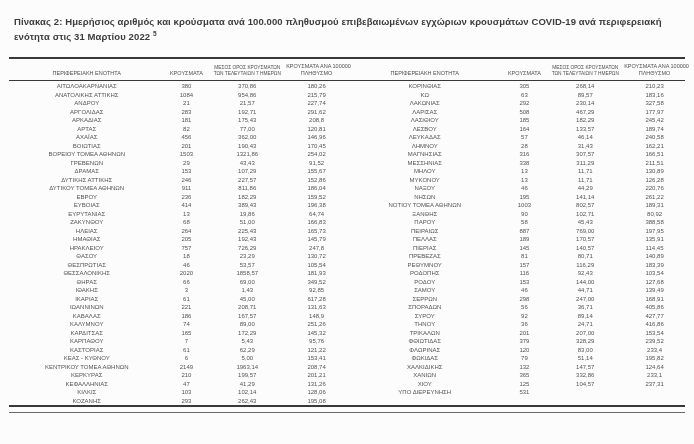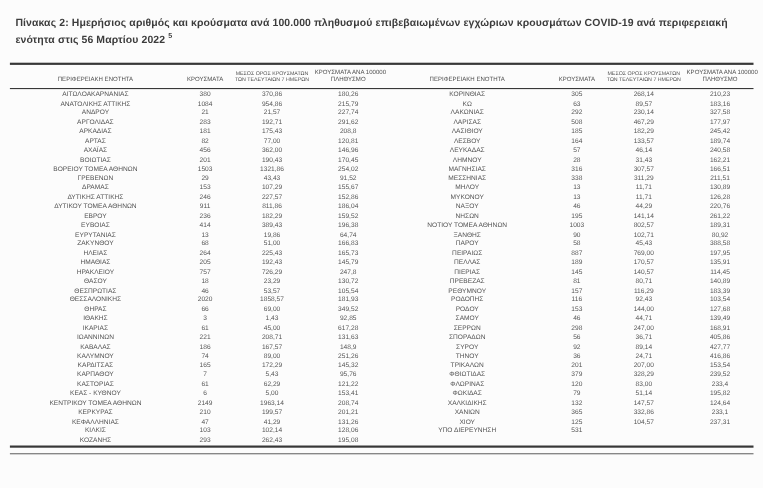--- a/index.html
+++ b/index.html
@@ -46,21 +46,21 @@
   .bottom-rule2{
     margin:5px 9px 0 9px;
     border-top:1px solid #6a6a6a;
   }
 </style>
 </head>
 <body>
 
 <div class="page">
 
-  <p class="title"><span>Πίνακας 2:  Ημερήσιος αριθμός και κρούσματα ανά 100.000 πληθυσμού επιβεβαιωμένων εγχώριων κρουσμάτων COVID-19 ανά περιφερειακή ενότητα στις 56 Μαρτίου 2022 </span><sup>5</sup></p>
+  <p class="title"><span>Πίνακας 2:  Ημερήσιος αριθμός και κρούσματα ανά 100.000 πληθυσμού επιβεβαιωμένων εγχώριων κρουσμάτων COVID-19 ανά περιφερειακή ενότητα στις 31 Μαρτίου 2022 </span><sup>5</sup></p>
 
   <div class="table-wrap">
 
     <div class="flexrow header-row">
 
       <div class="half hgrid">
         <div class="hc">ΠΕΡΙΦΕΡΕΙΑΚΗ ΕΝΟΤΗΤΑ</div>
         <div class="hc">ΚΡΟΥΣΜΑΤΑ</div>
         <div class="hc small">
           <span class="l">ΜΕΣΟΣ ΟΡΟΣ ΚΡΟΥΣΜΑΤΩΝ</span>

